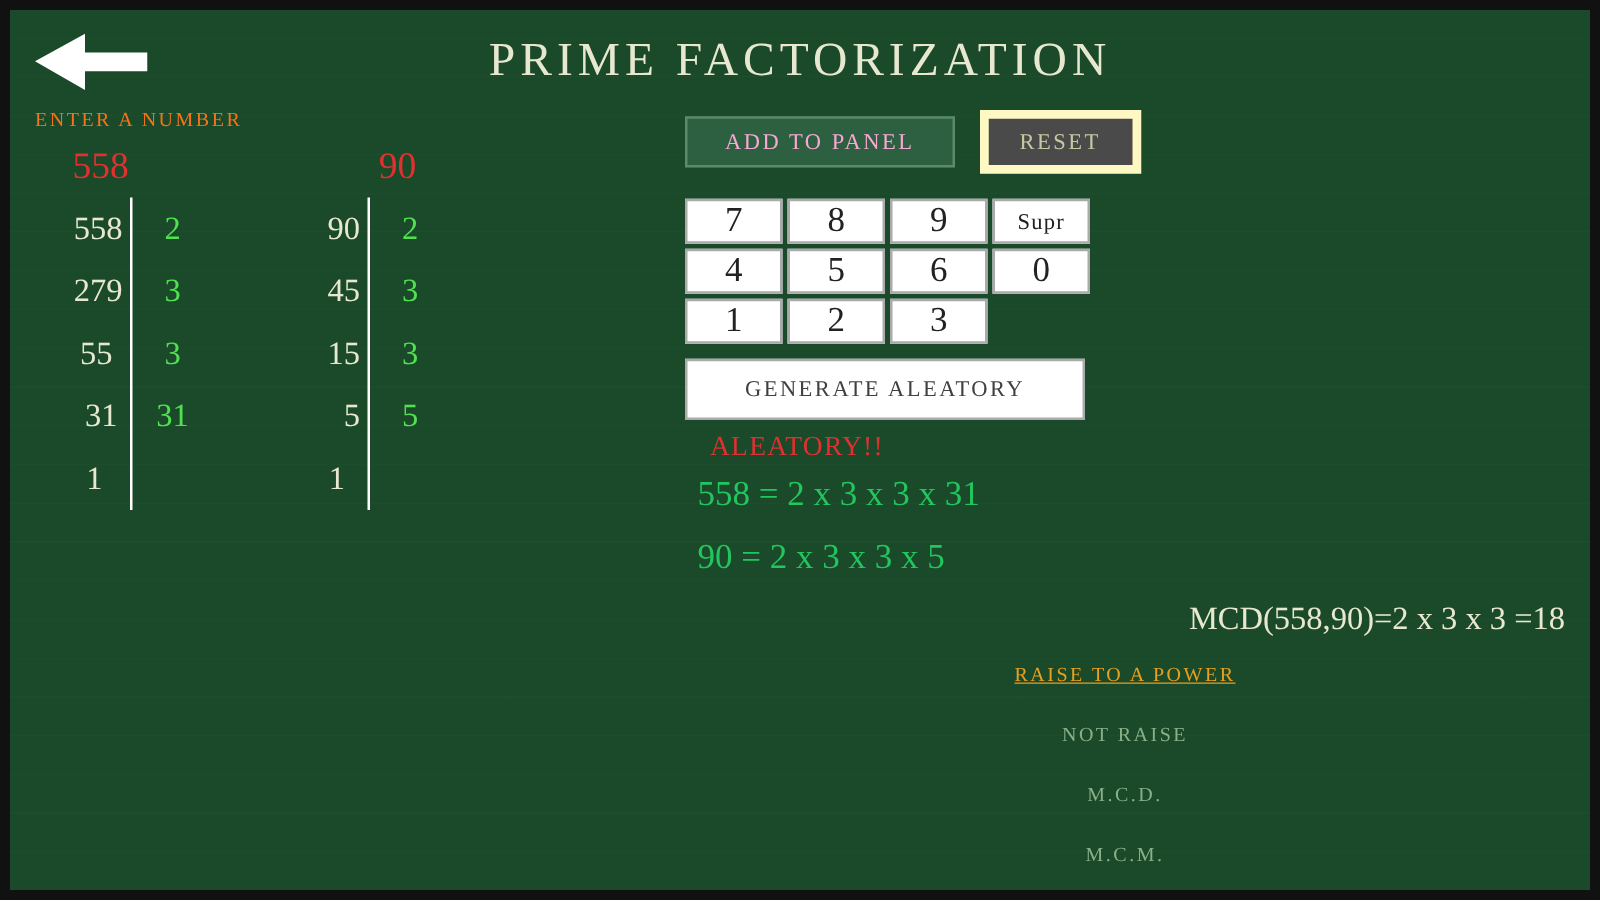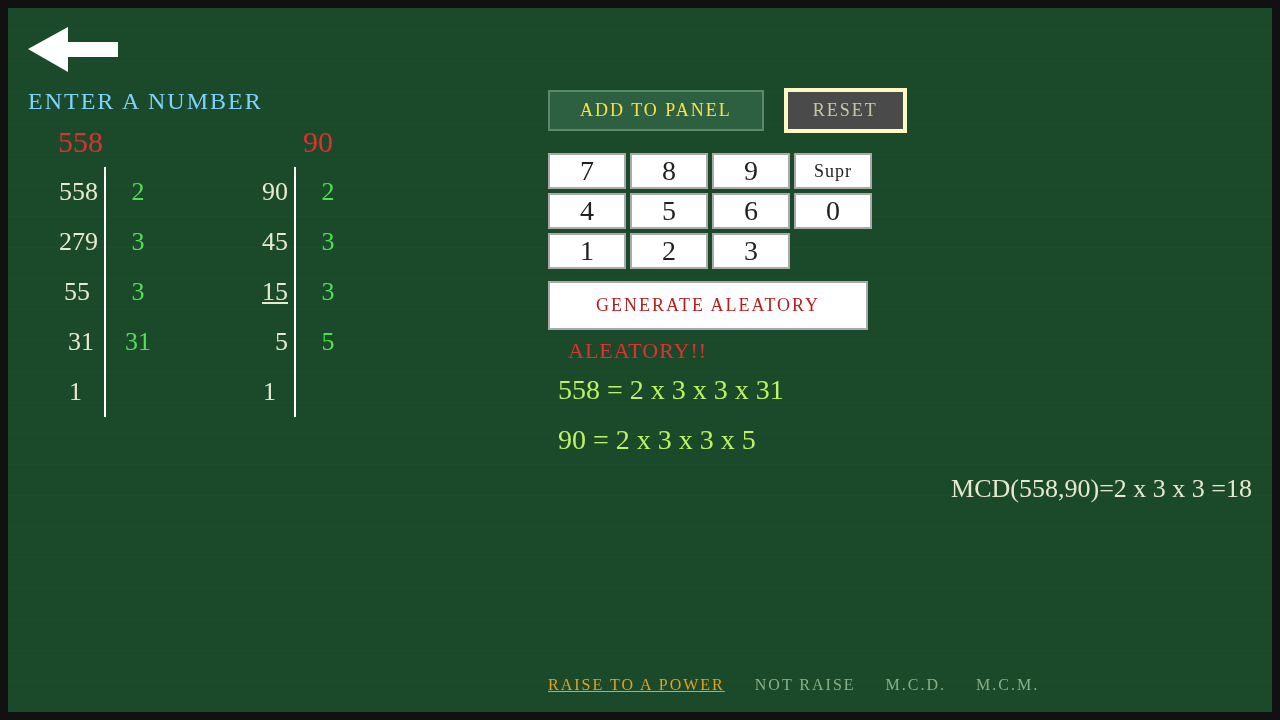--- a/index.html
+++ b/index.html
@@ -63,22 +63,22 @@
 
     
     .left-panel {
       position: absolute;
       top: 80px;
       left: 20px;
       width: 540px;
     }
 
     .enter-label {
-      color: #7dd3fc;
-      font-size: 24px;
+      color: #f97316;
+      font-size: 16px;
       letter-spacing: 2px;
       margin-bottom: 10px;
       font-family: 'Segoe Script', 'Comic Sans MS', cursive;
     }
 
     .numbers-row {
       display: flex;
       gap: 100px;
       margin-left: 30px;
       margin-bottom: 8px;
@@ -168,31 +168,31 @@
     .top-controls {
       display: flex;
       align-items: center;
       gap: 20px;
       margin-bottom: 20px;
     }
 
     .add-panel-btn {
       background: #2d6040;
       border: 2px solid #5a8a6a;
-      color: #fde047;
+      color: #f9a8d4;
       font-size: 18px;
       letter-spacing: 2px;
       padding: 8px 30px;
       cursor: pointer;
       font-family: 'Segoe Script', 'Comic Sans MS', cursive;
     }
 
     .reset-btn {
       background: #4a4a4a;
-      border: 4px solid #fef9c3;
+      border: 7px solid #fef9c3;
       color: #c8c8a0;
       font-size: 18px;
       letter-spacing: 2px;
       padding: 8px 25px;
       cursor: pointer;
       font-family: 'Segoe Script', 'Comic Sans MS', cursive;
     }
 
     .numpad-btn {
       background: white;
@@ -207,42 +207,42 @@
     }
 
     .numpad-btn.supr {
       font-size: 18px;
       letter-spacing: 1px;
     }
 
     .generate-btn {
       background: white;
       border: 2px solid #aaa;
-      color: #b91c1c;
+      color: #404040;
       font-size: 18px;
       letter-spacing: 2px;
       padding: 12px;
       cursor: pointer;
       font-family: 'Segoe Script', 'Comic Sans MS', cursive;
       width: 320px;
       margin-bottom: 8px;
     }
 
     .correct-label {
       color: #e03030;
       font-size: 22px;
       font-family: 'Segoe Script', 'Comic Sans MS', cursive;
       letter-spacing: 1px;
       margin-bottom: 10px;
       margin-left: 20px;
     }
 
     
     .formula {
-      color: #bef264;
+      color: #22c55e;
       font-size: 28px;
       font-family: 'Segoe Script', 'Comic Sans MS', cursive;
       margin-bottom: 18px;
       margin-left: 10px;
     }
 
     .formula-mcd {
       color: #e8e8d0;
       font-size: 26px;
       font-family: 'Segoe Script', 'Comic Sans MS', cursive;
@@ -253,20 +253,21 @@
 
     
     .bottom-tabs {
       position: absolute;
       bottom: 18px;
       left: 540px;
       right: 20px;
       display: flex;
       gap: 30px;
       align-items: center;
+      flex-direction: column;
     }
 
     .tab-item {
       color: #8ab08a;
       font-size: 16px;
       letter-spacing: 2px;
       cursor: pointer;
       font-family: 'Segoe Script', 'Comic Sans MS', cursive;
     }
 
@@ -281,20 +282,21 @@
       grid-template-columns: repeat(4, 78px);
       gap: 4px;
       margin-bottom: 12px;
     }
   </style>
 </head>
 <body>
 
 <div class="everything">
 
+  <div class="title">PRIME FACTORIZATION</div>
 
   <div class="back-arrow">
     <svg viewBox="0 0 90 55" xmlns="http://www.w3.org/2000/svg">
       <polygon points="0,27 40,5 40,20 90,20 90,35 40,35 40,50" fill="white"></polygon>
     </svg>
   </div>
 
   <div class="left-panel">
     <div class="enter-label">ENTER A NUMBER</div>
 
@@ -333,21 +335,21 @@
         <div class="div-line2"></div>
         <div class="div-row">
           <div class="div-num" style="width:60px;">90</div>
           <div class="div-factor" style="color:#50e050;">2</div>
         </div>
         <div class="div-row">
           <div class="div-num" style="width:60px;">45</div>
           <div class="div-factor" style="color:#50e050;">3</div>
         </div>
         <div class="div-row">
-          <div class="div-num" style="width:60px;text-decoration:underline;">15</div>
+          <div class="div-num" style="width:60px;">15</div>
           <div class="div-factor" style="color:#50e050;">3</div>
         </div>
         <div class="div-row">
           <div class="div-num" style="width:60px;">5</div>
           <div class="div-factor" style="color:#50e050;">5</div>
         </div>
         <div class="div-row">
           <div class="div-num" style="width:60px; padding-right:12px;">1</div>
         </div>
       </div>

